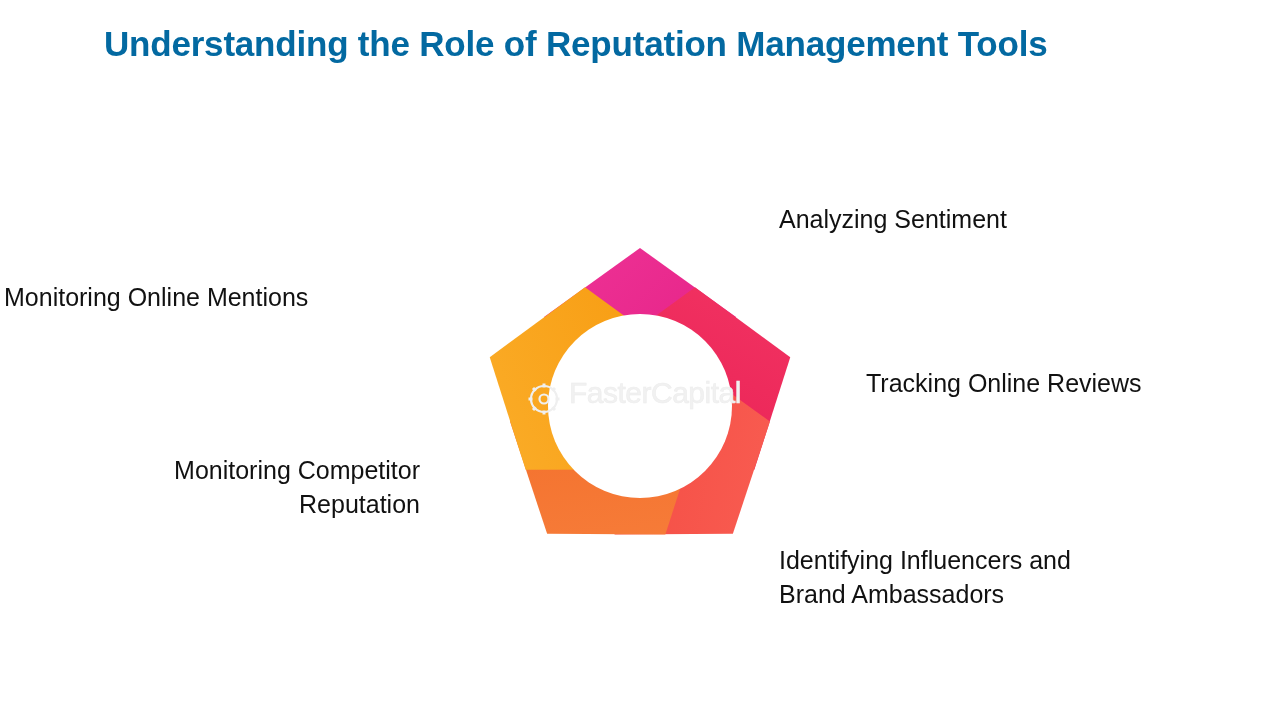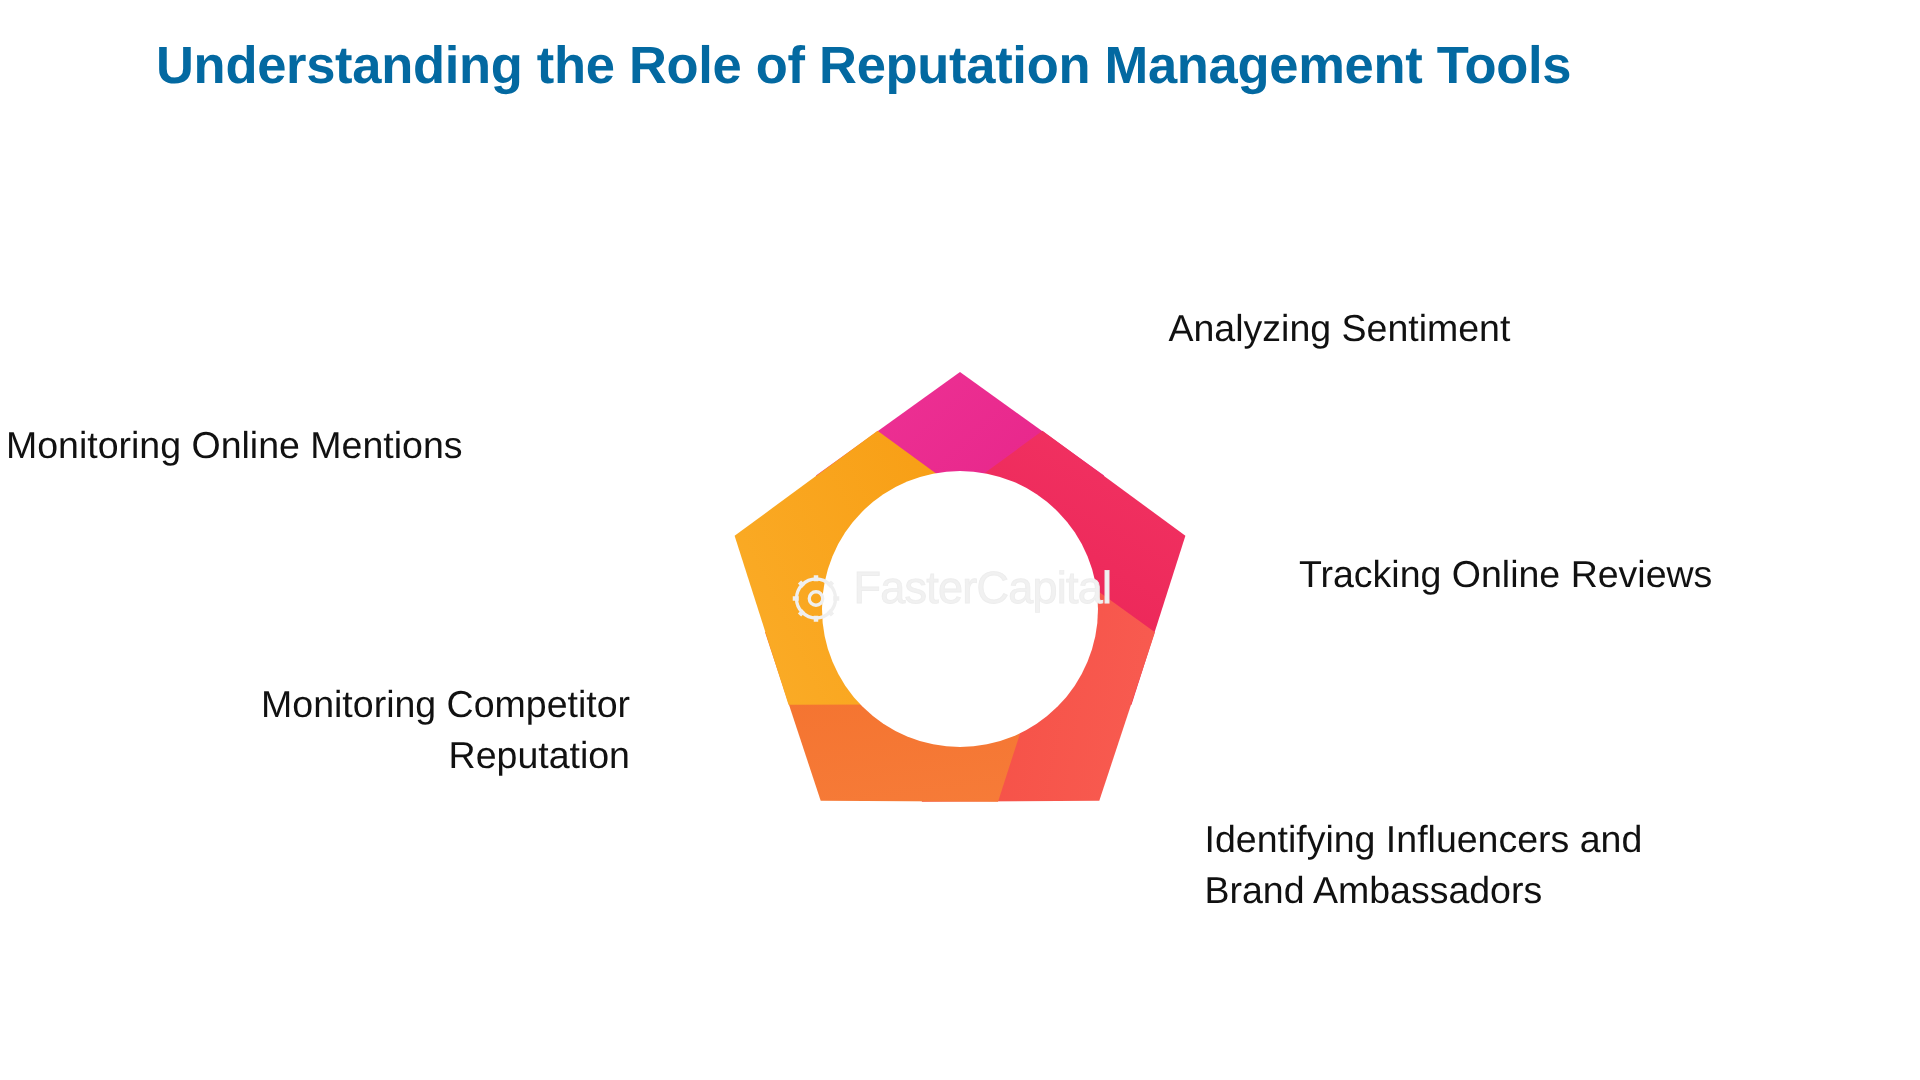--- a/index.html
+++ b/index.html
@@ -75,21 +75,21 @@
     font-size: 25px;
     font-weight: 400;
     line-height: 34px;
     color: #111111;
     white-space: pre-line;
   }
   #label-1 { left: 4px;  top: 280px; width: 420px; }
   #label-5 { left: 20px;  top: 453px; width: 400px; text-align: right; }
   #label-2 { left: 779px; top: 188px; width: 400px; margin-top: 14px; }
   #label-3 { left: 834px; top: 366px; width: 400px; margin-left: 32px; }
-  #label-4 { left: 779px; top: 543px; width: 420px; margin-left: 24px; }
+  #label-4 { left: 779px; top: 543px; width: 420px; }
 </style>
 </head>
 <body style="background: rgb(255, 255, 255);">
 
 <div id="slide-title">Understanding the Role of Reputation Management Tools</div>
 
 <div id="diagram">
   <svg viewBox="0 0 362 360" xmlns="http://www.w3.org/2000/svg" aria-hidden="true">
     <defs>
 

